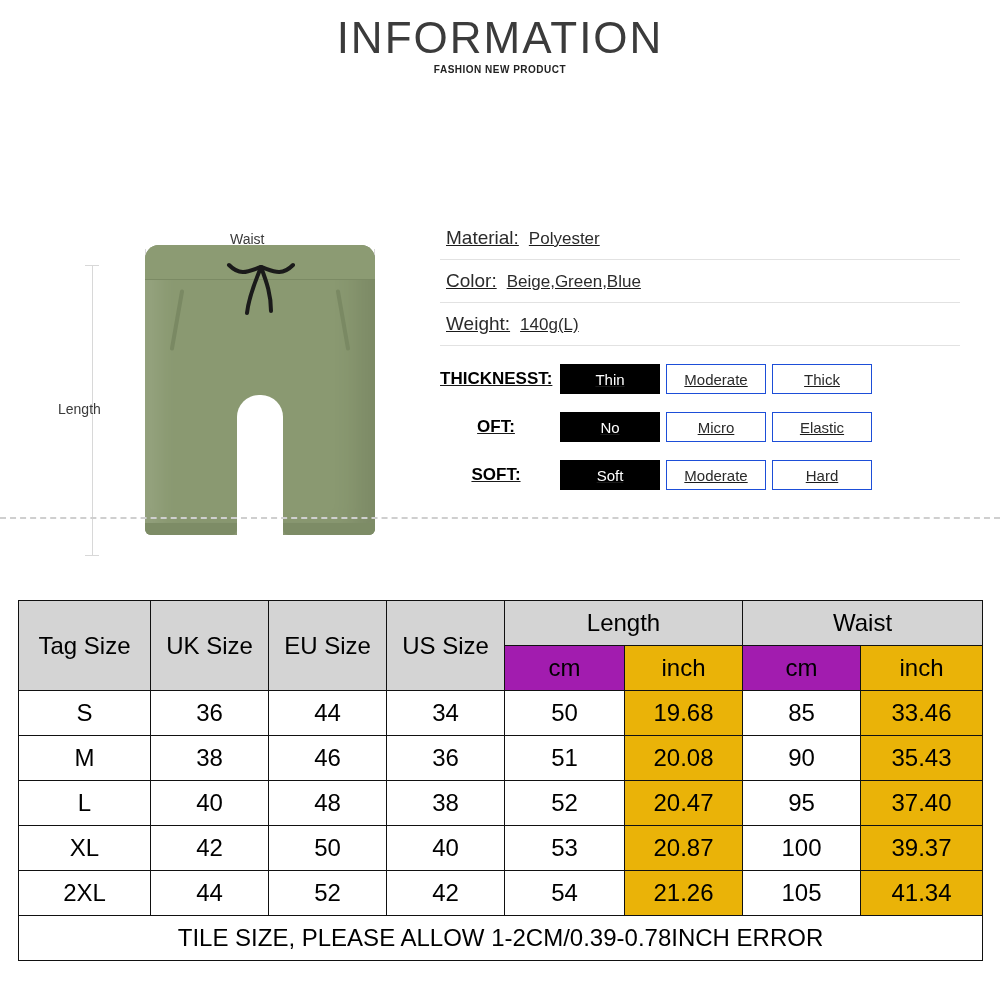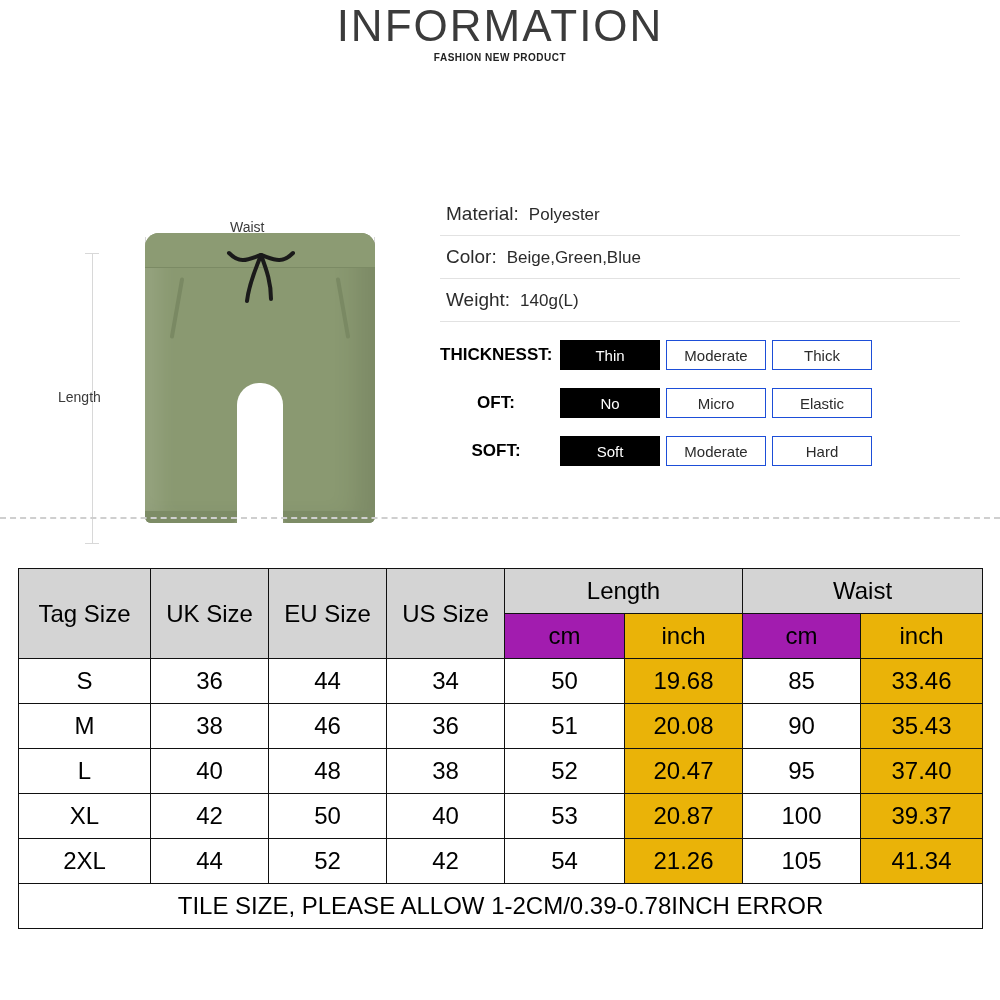--- a/index.html
+++ b/index.html
@@ -16,20 +16,21 @@
   }
   .page {
     position: relative;
     width: 1000px;
     height: 1000px;
   }
 
   
   .header {
     text-align: center;
+    padding-top: 12px;
   }
   .header-title {
     font-size: 44px;
     letter-spacing: 2px;
     color: #3b3b3b;
     font-weight: 400;
     line-height: 52px;
   }
   .header-sub {
     font-size: 10px;
@@ -120,22 +121,23 @@
   }
   .guide-line {
     position: absolute;
     background: #d8d8d8;
   }
 
   
   .spec-pane {
     position: absolute;
     left: 440px;
-    top: 130px;
+    top: 142px;
     width: 520px;
+    text-decoration: underline;
   }
   .spec-row {
     display: flex;
     align-items: baseline;
     border-bottom: 1px solid #e2e2e2;
     padding: 10px 6px 10px 6px;
   }
   .spec-label {
     font-size: 19px;
     color: #2b2b2b;
@@ -188,21 +190,21 @@
   }
   .dash-sep {
     border-top: 2px dashed #cfcfcf;
     margin: 12px 0 0 0;
   }
 
   
   .table-wrap {
     position: absolute;
     left: 18px;
-    top: 568px;
+    top: 600px;
     width: 964px;
   }
   table.size-table {
     border-collapse: collapse;
     width: 964px;
     table-layout: fixed;
   }
   table.size-table td, table.size-table th {
     border: 1px solid #111;
     text-align: center;

